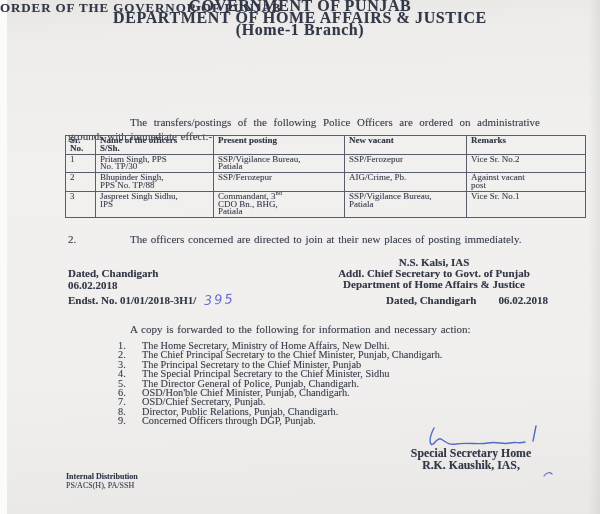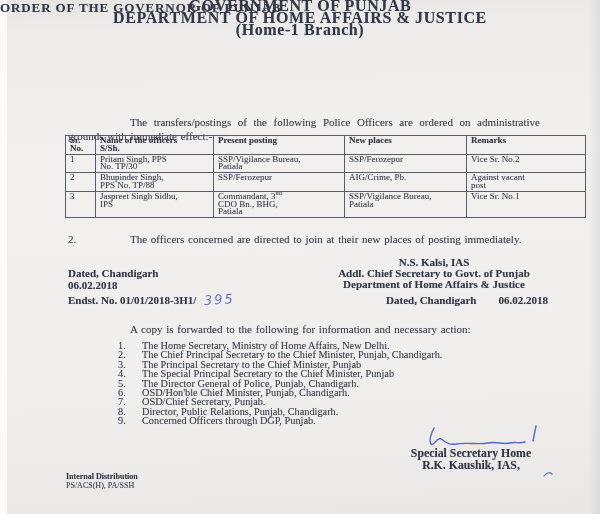--- a/index.html
+++ b/index.html
@@ -91,21 +91,21 @@
         <col style="width:122px">
           <col style="width:119px">
       </colgroup>
       <thead>
         <tr>
           <th class="txt">Sr.
 No.</th>
           <th class="txt">Name of the officers
 S/Sh.</th>
           <th class="txt">Present posting</th>
-          <th class="txt">New places</th>
+          <th class="txt">New vacant</th>
           <th class="txt">Remarks</th>
         </tr>
       </thead>
       <tbody>
         <tr>
           <td class="txt">1</td>
           <td class="txt">Pritam Singh, PPS
 No. TP/30</td>
           <td class="txt">SSP/Vigilance Bureau,
 Patiala</td>
@@ -168,21 +168,21 @@
       <li>
           <span class="cc-num">2.</span>
           <span class="cc-txt">The Chief Principal Secretary to the Chief Minister, Punjab, Chandigarh.</span>
         </li>
       <li>
           <span class="cc-num">3.</span>
           <span class="cc-txt">The Principal Secretary to the Chief Minister, Punjab</span>
         </li>
       <li>
           <span class="cc-num">4.</span>
-          <span class="cc-txt">The Special Principal Secretary to the Chief Minister, Punjab</span>
+          <span class="cc-txt">The Special Principal Secretary to the Chief Minister, Sidhu</span>
         </li>
       <li>
           <span class="cc-num">5.</span>
           <span class="cc-txt">The Director General of Police, Punjab, Chandigarh.</span>
         </li>
       <li>
           <span class="cc-num">6.</span>
           <span class="cc-txt">OSD/Hon'ble Chief Minister, Punjab, Chandigarh.</span>
         </li>
       <li>

